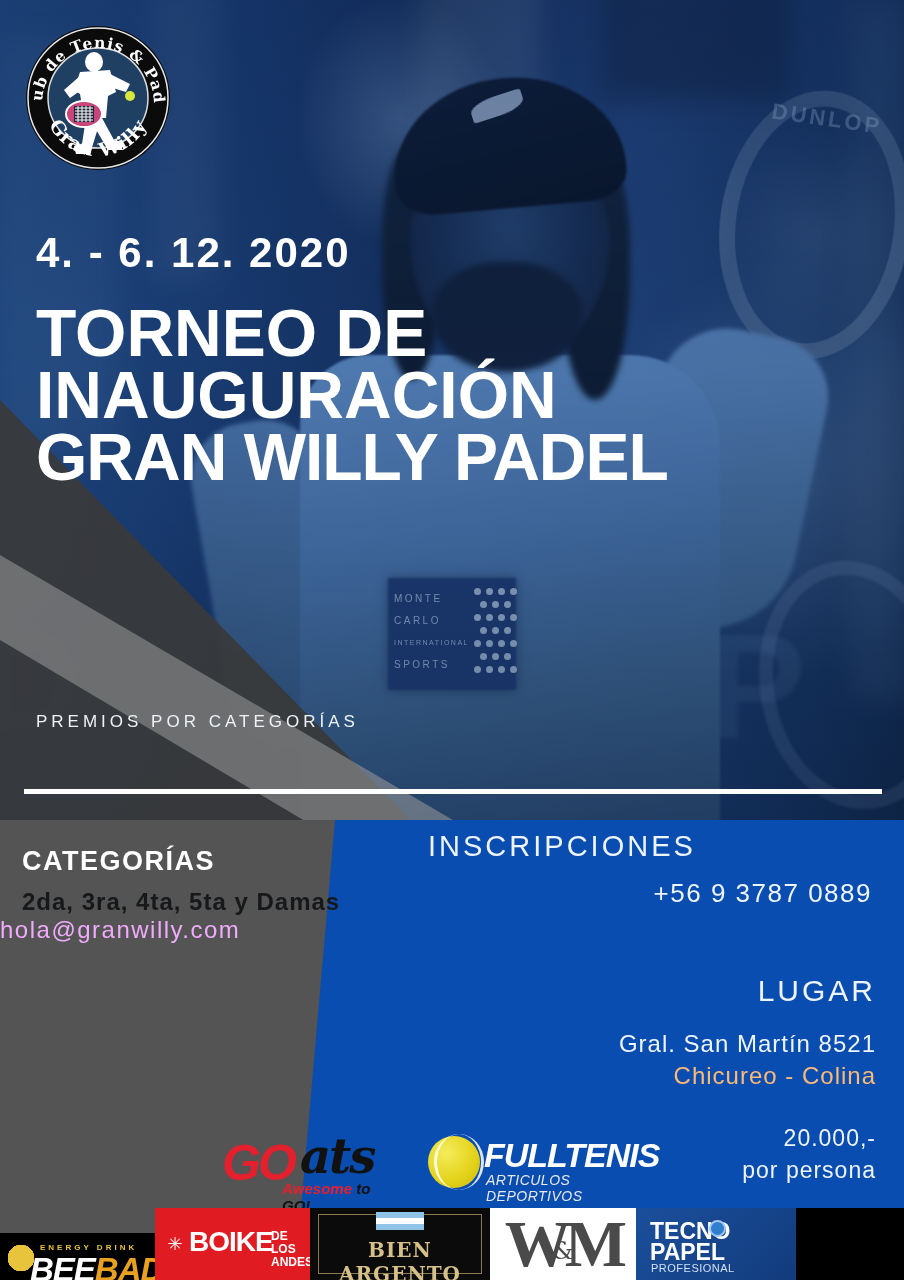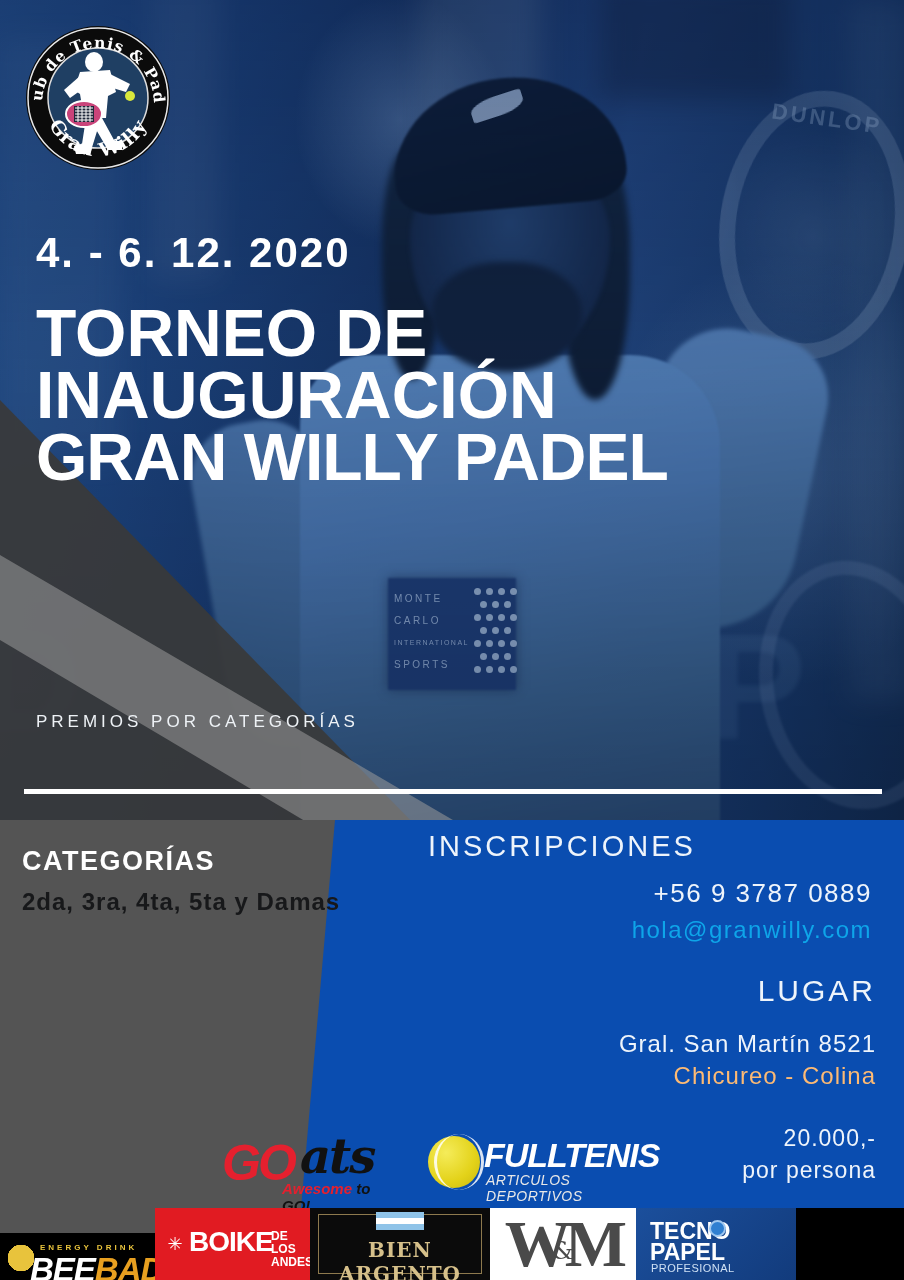--- a/index.html
+++ b/index.html
@@ -210,21 +210,21 @@
     position:absolute; left:428px; top:830px;
     color:#eef4fb; font-size:29px; letter-spacing:3px; font-weight:300;
   }
   .ins-phone {
     position:absolute; left:0; top:878px; width:872px;
     text-align:right; color:#eef4fb; font-size:26px; font-weight:300;
     letter-spacing:1.5px;
   }
   .ins-mail {
     position:absolute; left:0; top:916px; width:872px;
-    text-align:right; color:#0ea5e9; font-size:24px; font-weight:300;
+    text-align:left; color:#f0abfc; font-size:24px; font-weight:300;
     letter-spacing:1.5px;
   }
   .lugar-head {
     position:absolute; left:0; top:974px; width:876px;
     text-align:right; color:#eef4fb; font-size:30px;
     letter-spacing:3px; font-weight:300;
   }
   .lugar-l1 {
     position:absolute; left:0; top:1030px; width:876px;
     text-align:right; color:#eef4fb; font-size:24px; font-weight:300;

